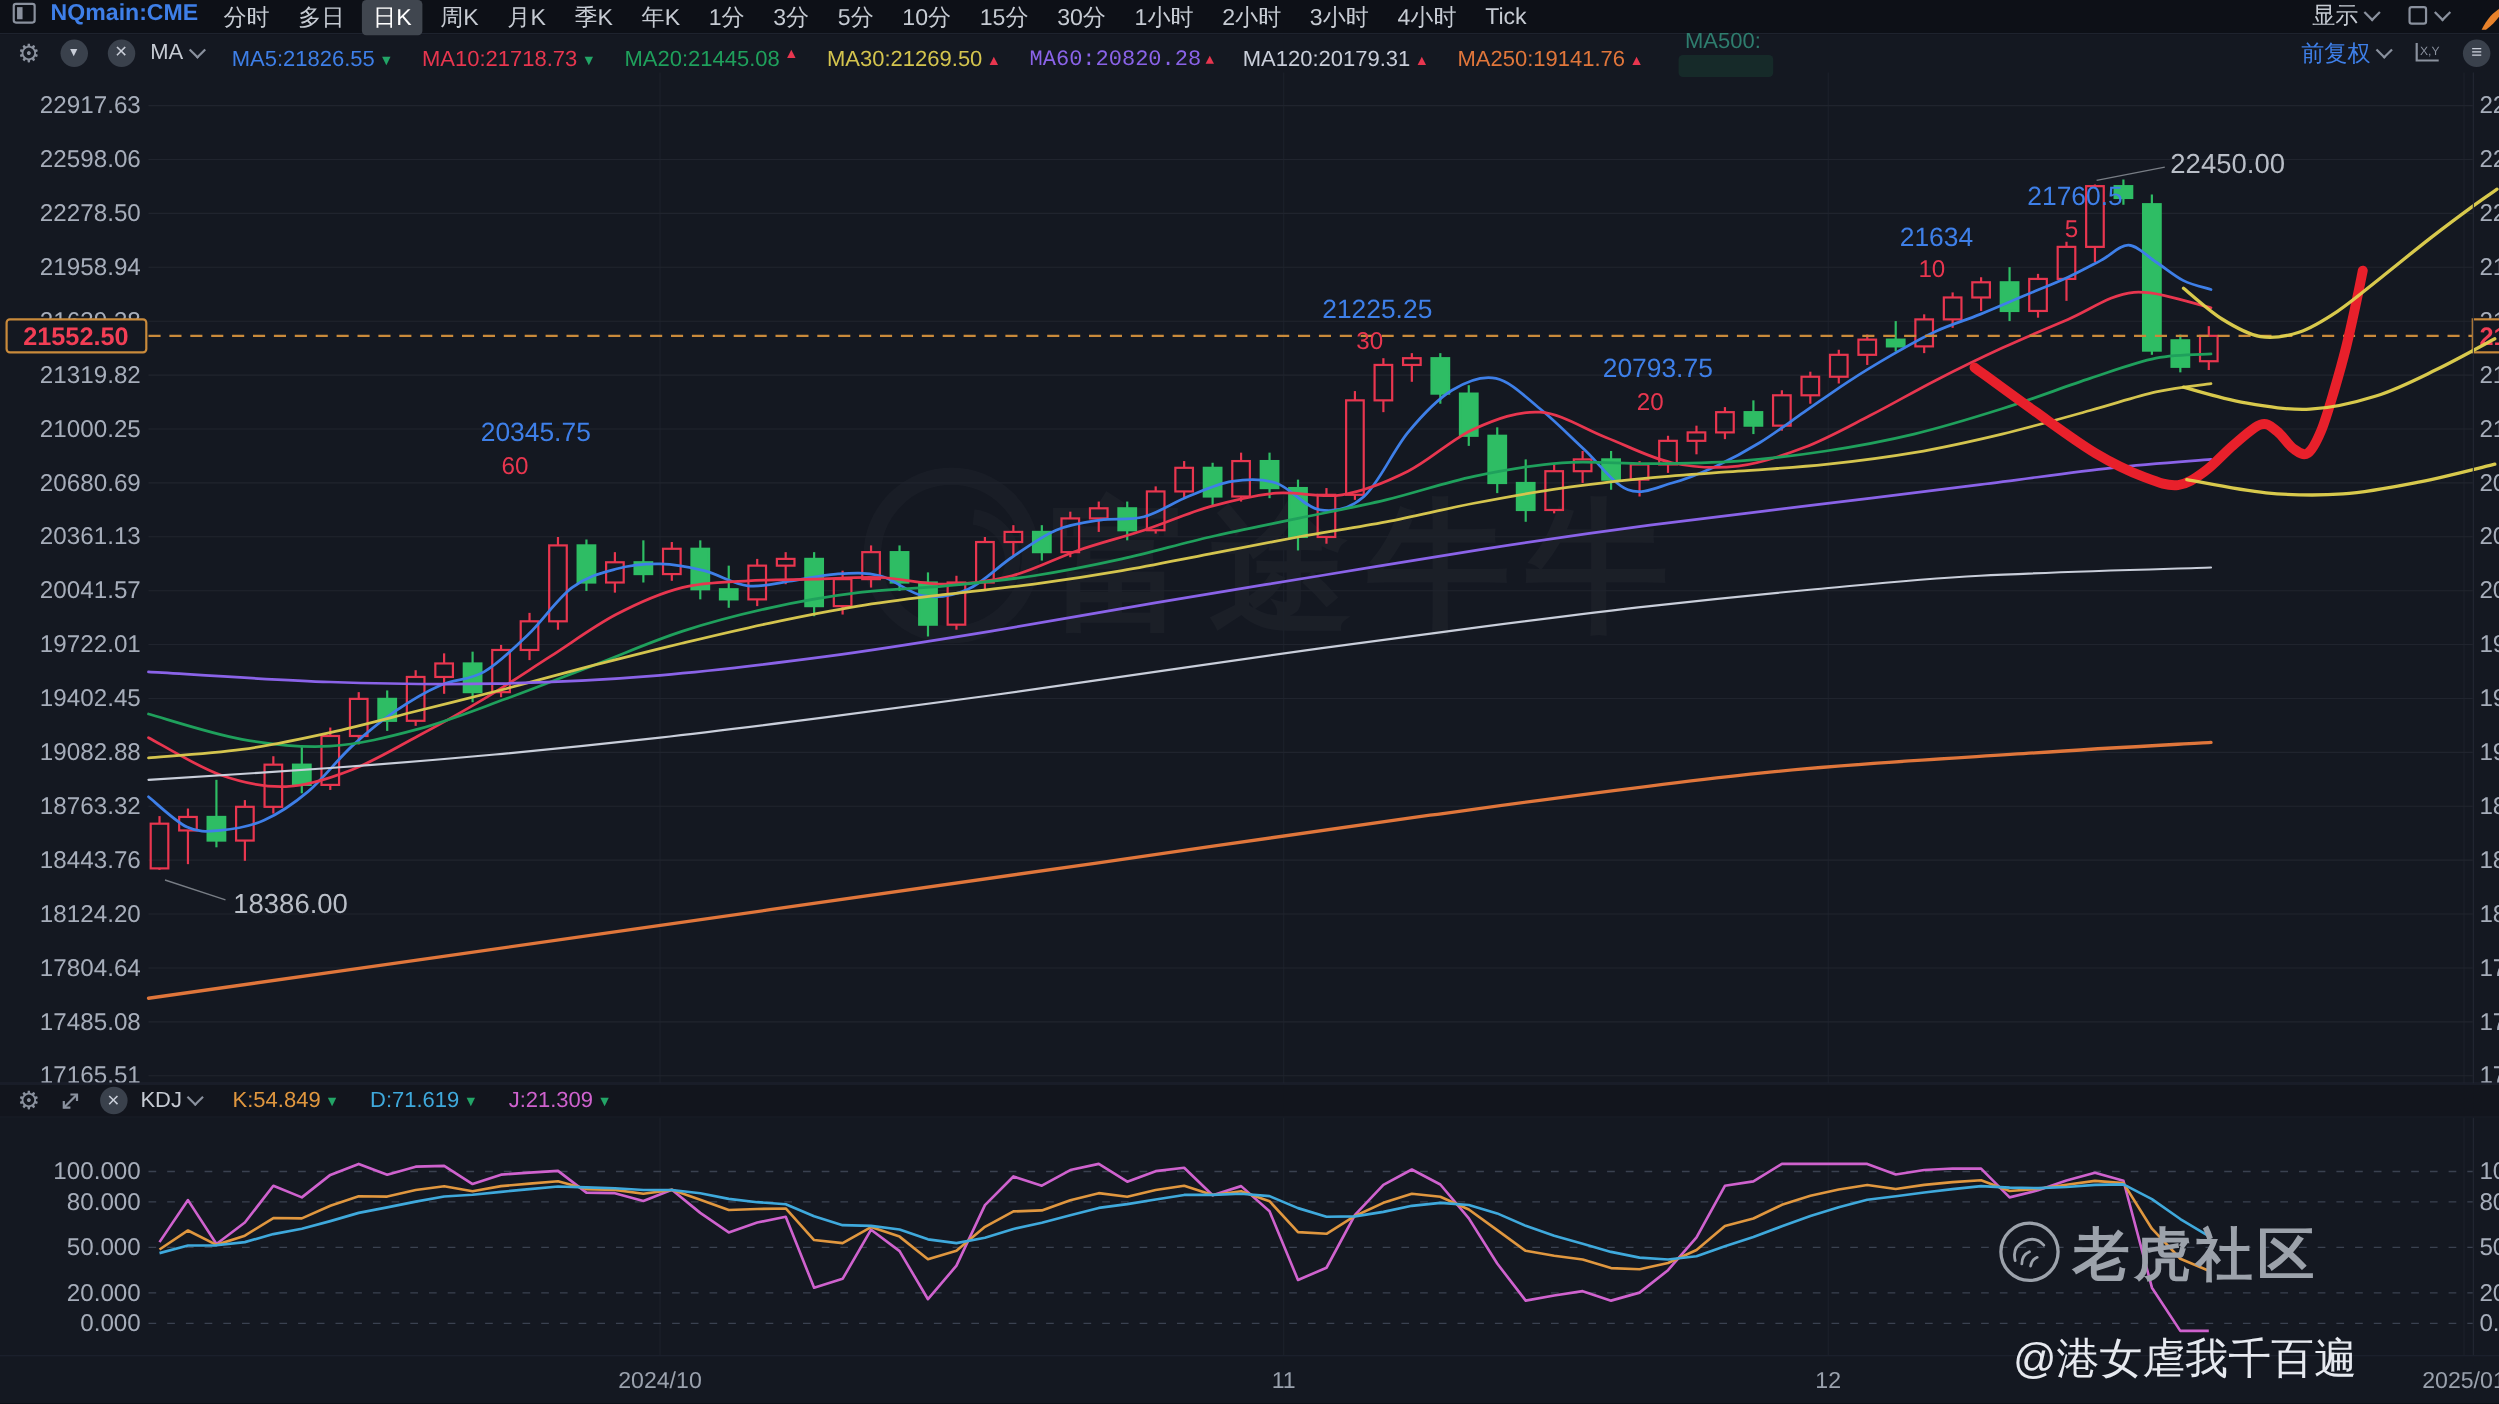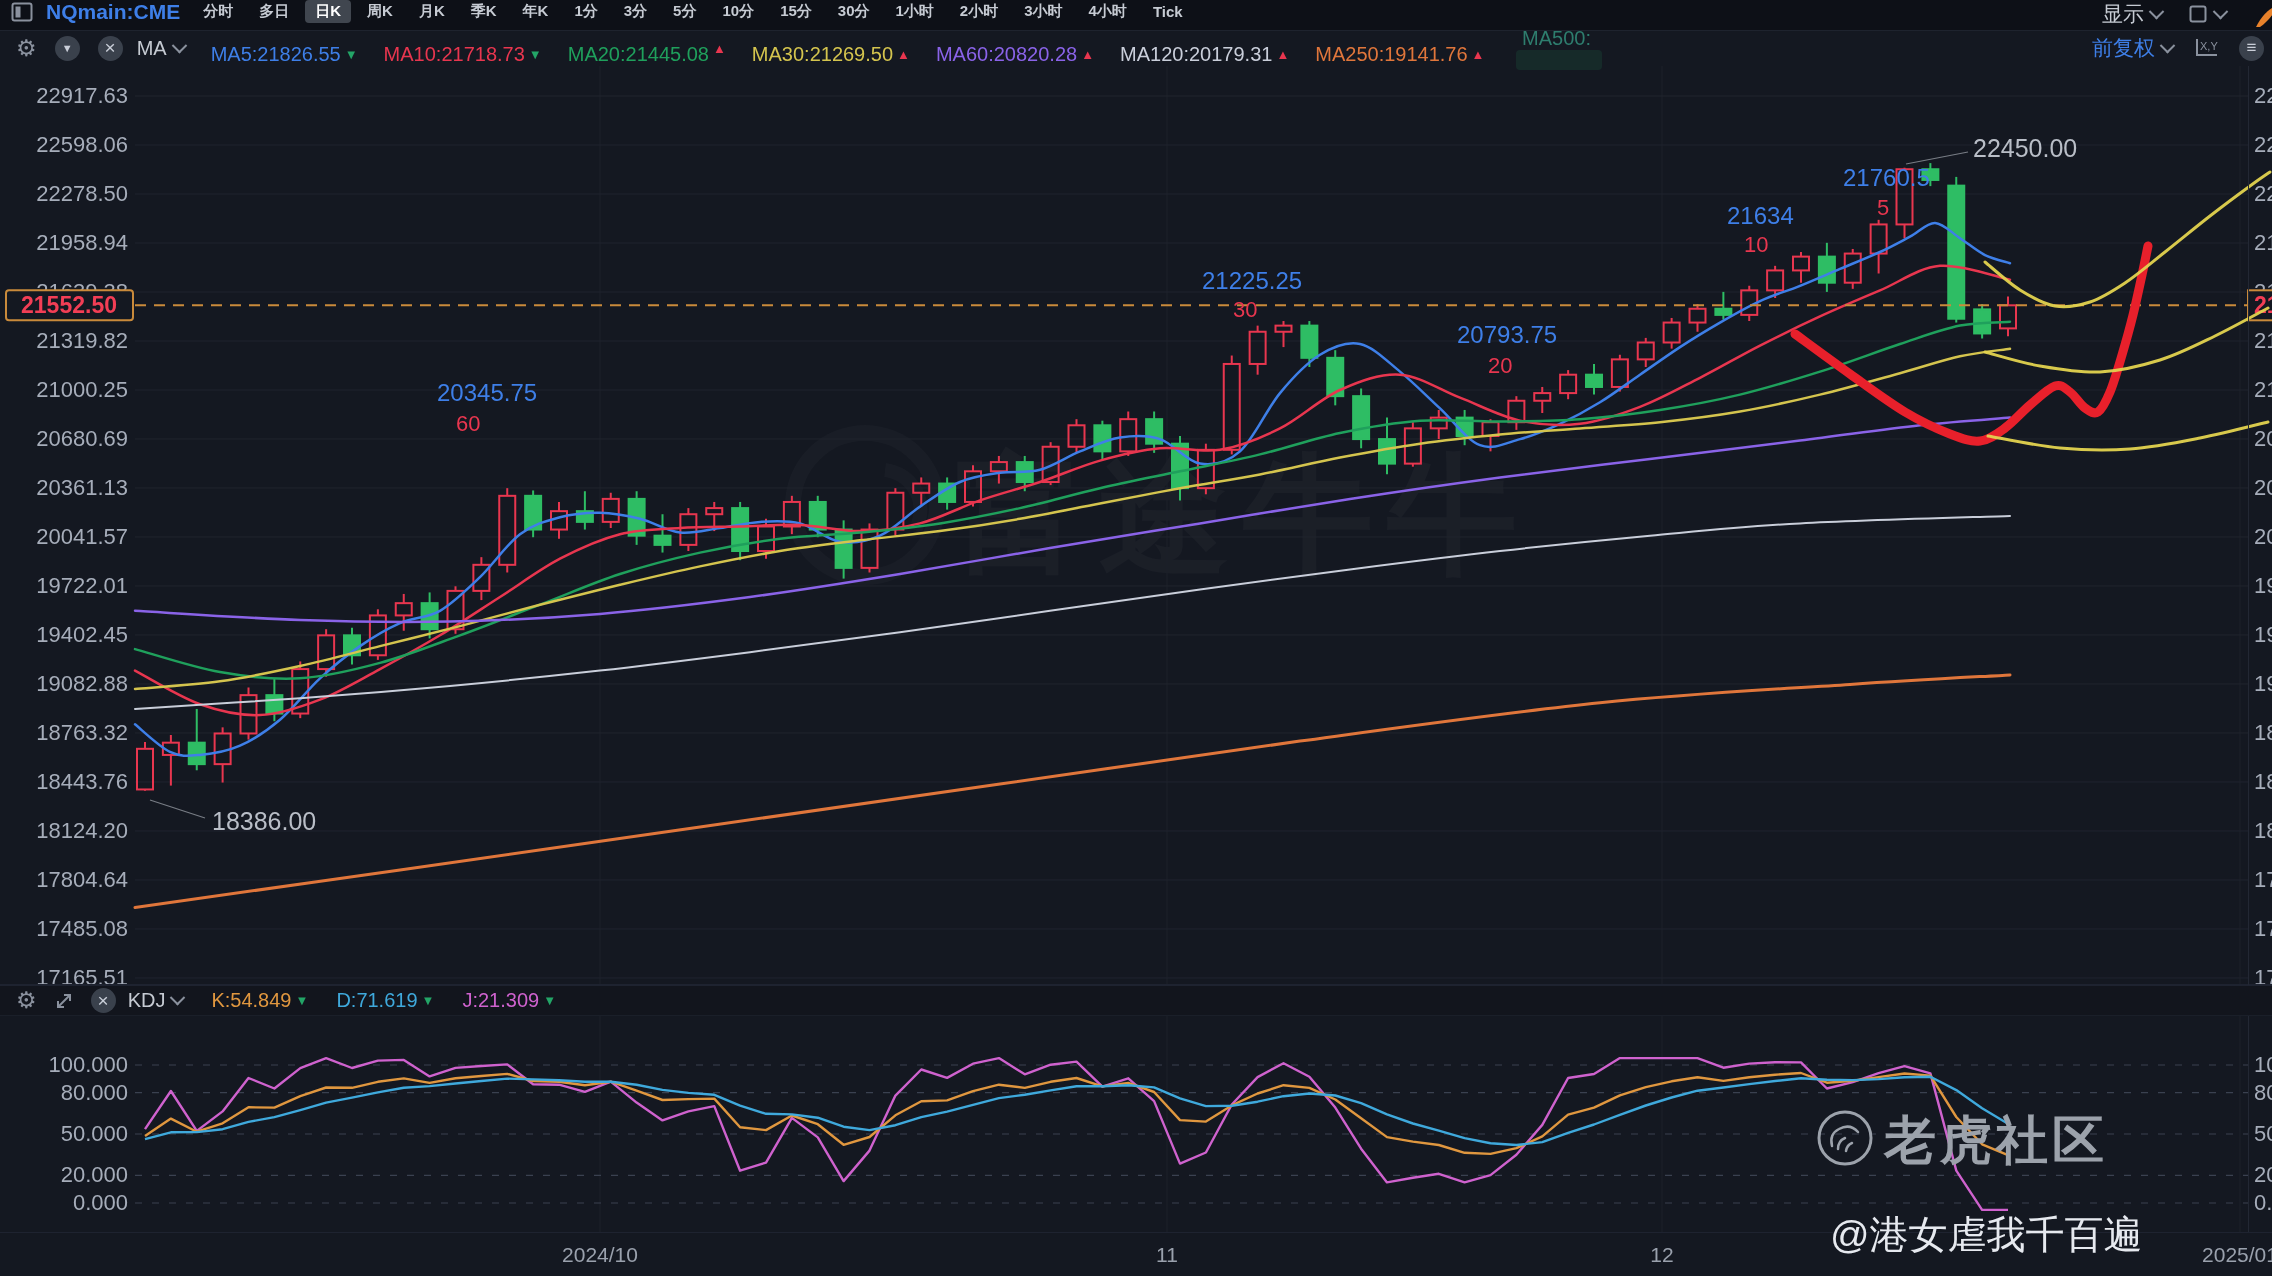--- a/index.html
+++ b/index.html
@@ -3,21 +3,21 @@
 <meta charset="utf-8">
 <style>
   html,body{margin:0;padding:0;background:#0b0e13;}
   #app{position:relative;width:2272px;height:1276px;background:#141821;overflow:hidden;
        font-family:"Liberation Sans",sans-serif;-webkit-font-smoothing:antialiased;}
   svg{font-family:"Liberation Sans",sans-serif;}
   
   #toolbar{position:absolute;top:0;left:0;width:2272px;height:31px;background:#0d1017;
            border-bottom:1px solid #1e232e;display:flex;align-items:flex-start;padding-left:10px;box-sizing:border-box;}
   #toolbar .symbol{color:#3e7fe8;font-weight:bold;font-size:21px;margin:0 10px 0 12px;}
-  .tab{color:#c6cbd3;font-size:15px;padding:2px 13px;cursor:pointer;white-space:nowrap;font-weight:bold;}
+  .tab{color:#c6cbd3;font-size:21px;padding:2px 13px;cursor:pointer;white-space:nowrap;}
   .tab.active{background:#40464f;color:#ffffff;border-radius:4px;padding:2px 10px;margin:0 3px;}
   #tb-right{margin-left:auto;display:flex;align-items:center;gap:26px;padding-right:46px;color:#c6cbd3;font-size:21px;}
   .chev{display:inline-block;width:9px;height:9px;border-right:2px solid #8a919e;border-bottom:2px solid #8a919e;
         transform:rotate(45deg) translate(-2px,-2px);margin-left:7px;}
   .iconbtn{display:flex;align-items:center;}
   
   #ma-row{position:absolute;top:31px;left:0;width:2272px;height:34px;display:flex;align-items:center;
           padding-left:16px;box-sizing:border-box;font-size:20px;gap:0;}
   #kdj-row{position:absolute;top:985px;left:0;width:2272px;height:31px;display:flex;align-items:center;
            padding-left:16px;box-sizing:border-box;font-size:20px;background:#12151d;
@@ -99,21 +99,21 @@
           <span class="tri" style="color: rgb(35, 165, 103);">▼</span>
         </span>
         <span class="ma-item" style="margin-left: 26px;">
           <span style="color: rgb(31, 160, 92); margin-top: 13px;">MA20:21445.08</span>
           <span class="tri" style="color: rgb(232, 54, 79);">▲</span>
         </span>
         <span class="ma-item" style="margin-left: 26px;">
           <span style="color: rgb(212, 196, 78);">MA30:21269.50</span>
           <span class="tri" style="color: rgb(232, 54, 79);">▲</span>
         </span>
-        <span class="ma-item" style="margin-left: 26px;">
+        <span class="ma-item" style="margin-left: 26px; font-family: Liberation Mono, monospace;">
           <span style="color: rgb(138, 99, 232);">MA60:20820.28</span>
           <span class="tri" style="color: rgb(232, 54, 79);">▲</span>
         </span>
         <span class="ma-item" style="margin-left: 26px;">
           <span style="color: rgb(201, 206, 218);">MA120:20179.31</span>
           <span class="tri" style="color: rgb(232, 54, 79);">▲</span>
         </span>
         <span class="ma-item" style="margin-left: 26px;">
           <span style="color: rgb(224, 118, 59);">MA250:19141.76</span>
           <span class="tri" style="color: rgb(232, 54, 79);">▲</span>

